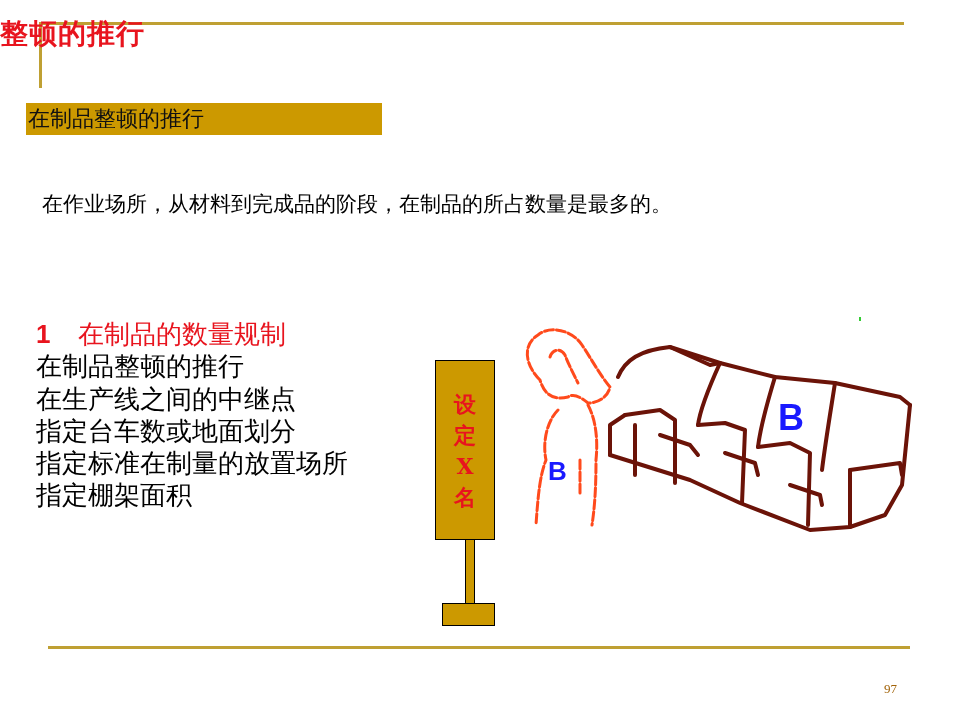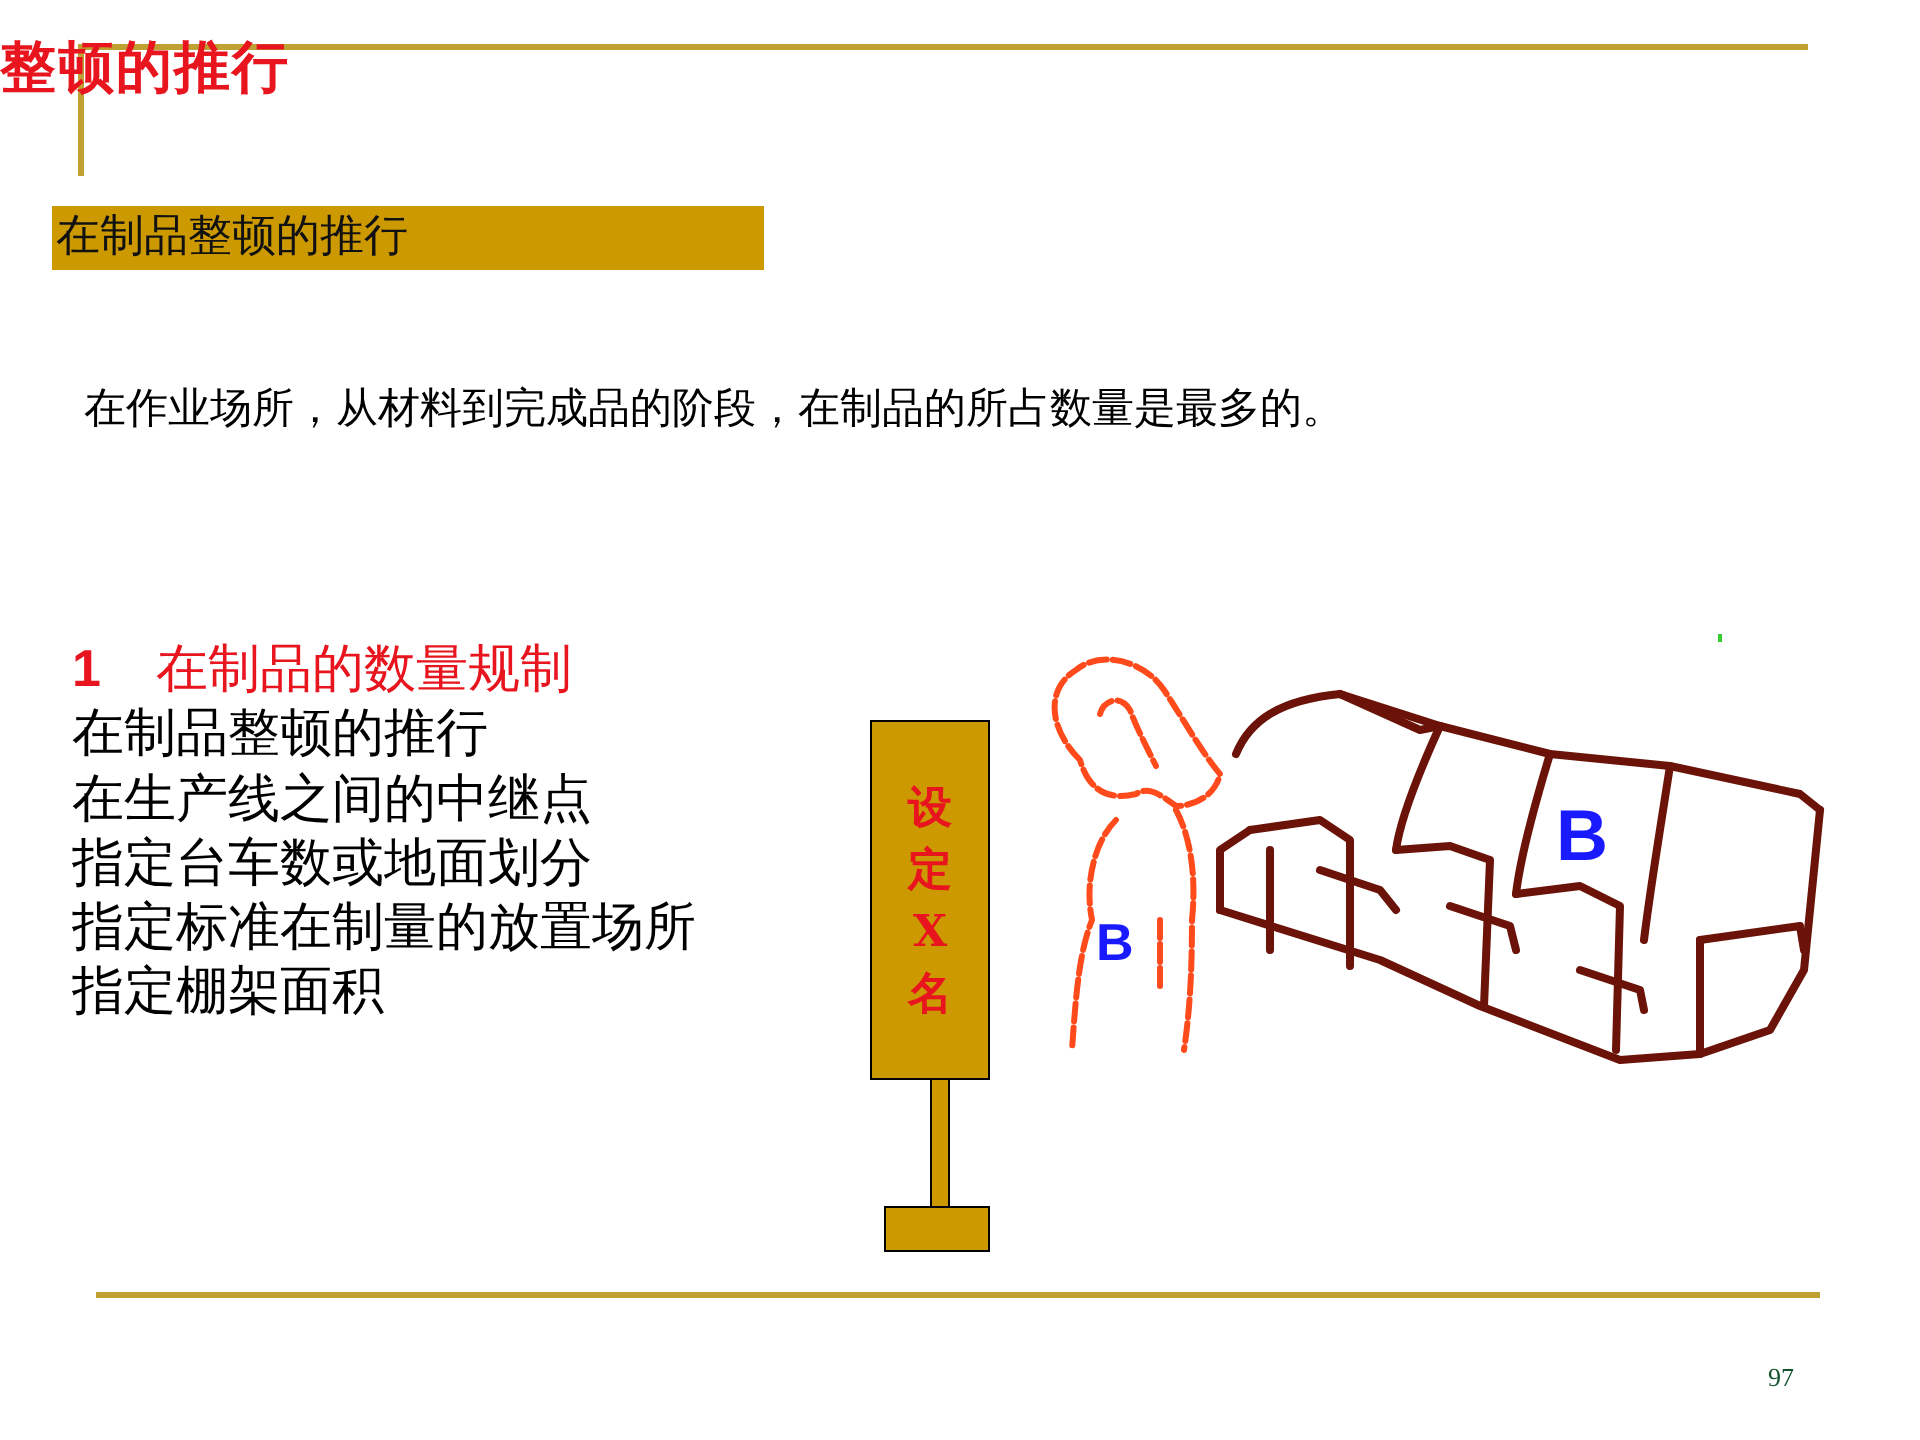--- a/index.html
+++ b/index.html
@@ -61,21 +61,21 @@
   .sign-base {
     position: absolute; left: 442px; top: 603px; width: 53px; height: 23px;
     background: #cc9900; border: 1px solid #000; box-sizing: border-box;
   }
   .illustration { position: absolute; left: 510px; top: 305px; width: 440px; height: 250px; }
   .bottom-rule {
     position: absolute; left: 48px; top: 646px; width: 862px; height: 3px;
     background: #bfa033;
   }
   .page-num {
-    position: absolute; left: 884px; top: 681px; color: #14532d;
+    position: absolute; left: 884px; top: 681px; color: #a16207;
     font-size: 13px; font-family: "Liberation Serif", serif;
   }
 </style>
 </head>
 <body>
 
 <div class="frame-top"></div>
 <div class="frame-left"></div>
 
 <div class="title">整顿的推行</div>

